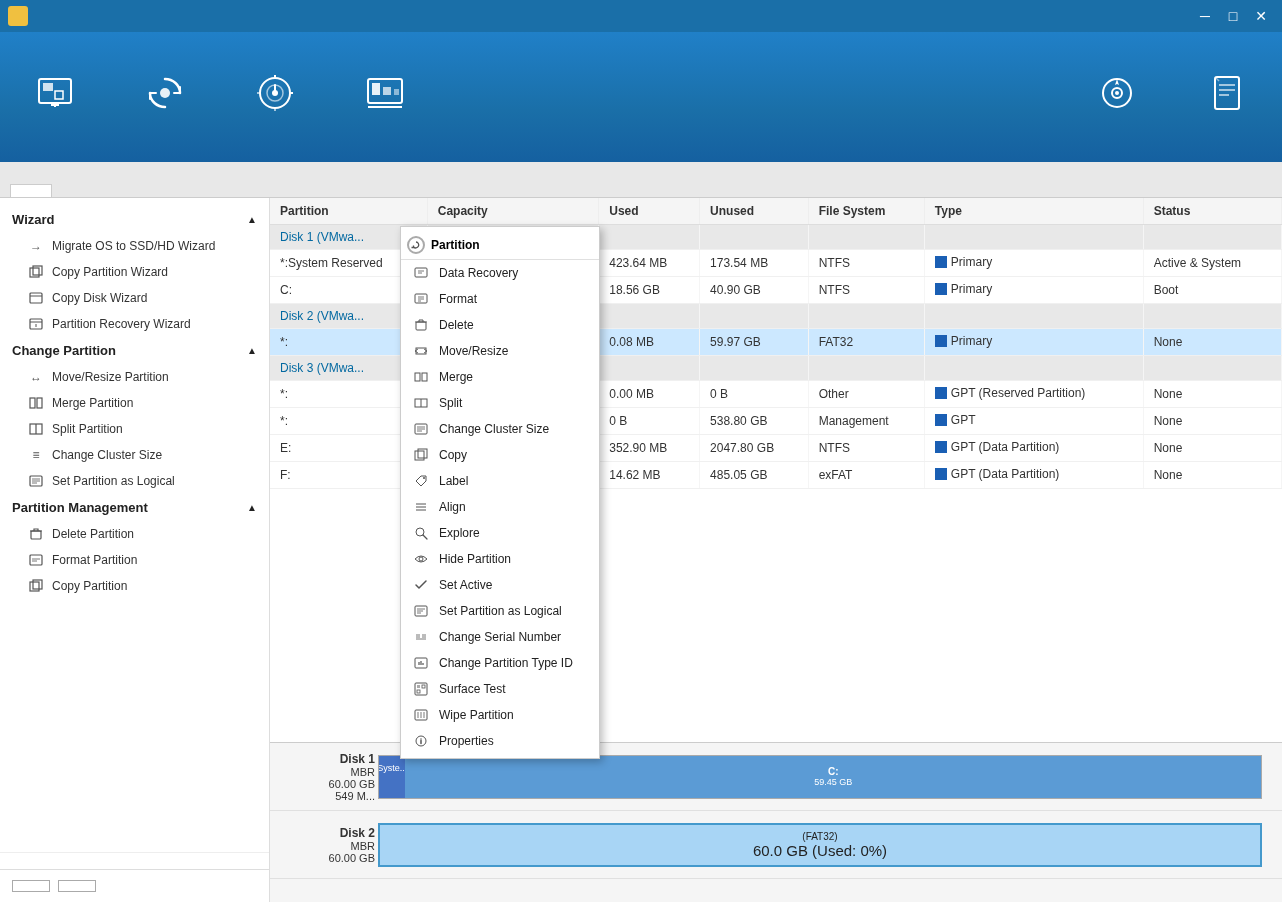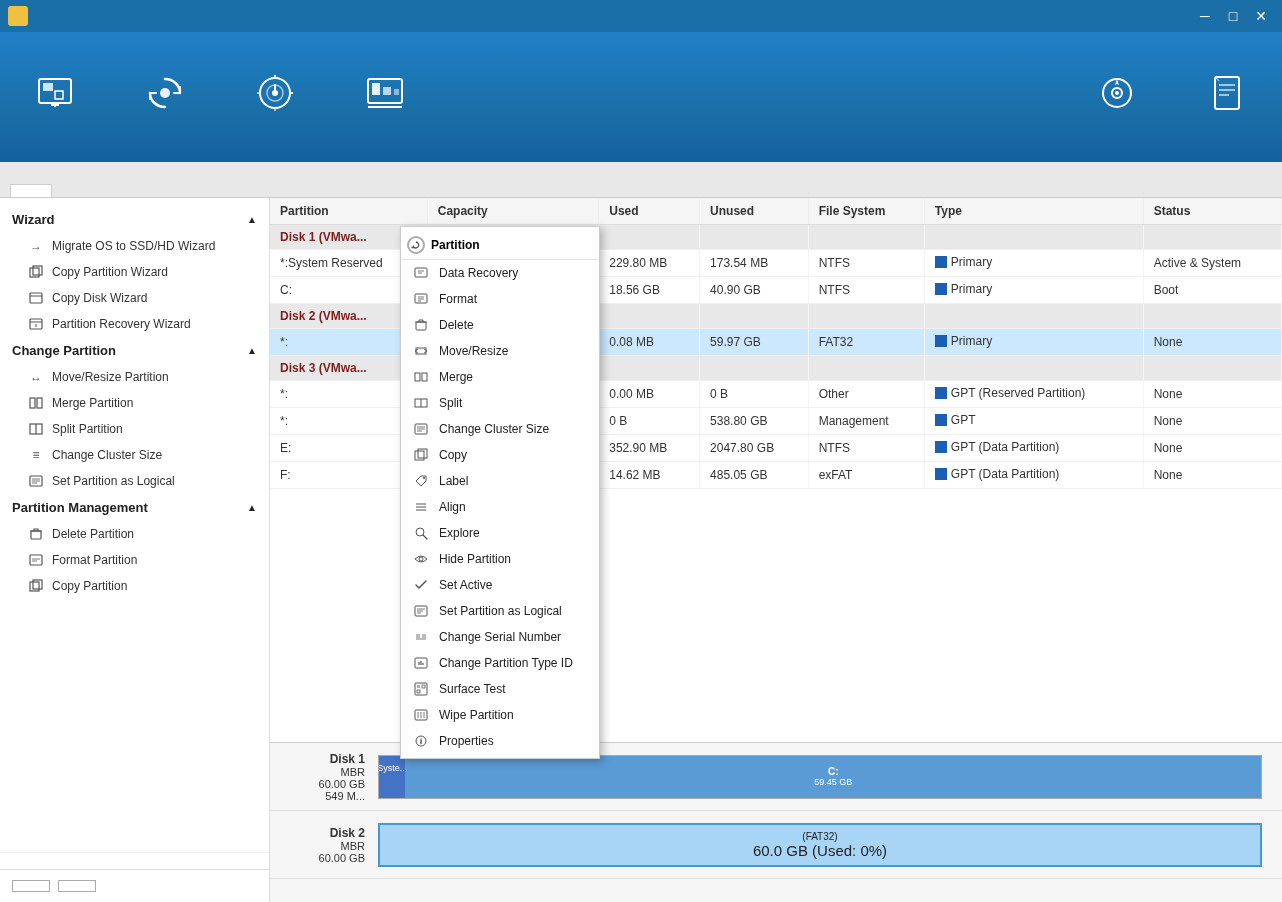--- a/index.html
+++ b/index.html
@@ -183,22 +183,22 @@
     }
     td {
       padding: 5px 10px;
       border-bottom: 1px solid #f0f0f0;
       border-right: 1px solid #f5f5f5;
       color: #333;
     }
     tr.selected td { background: #cce8ff; }
     tr.disk-header td {
       background: #e8e8e8;
-      font-weight: 700;
-      color: #7f1d1d;
+      font-weight: 400;
+      color: #0369a1;
     }
     .type-badge {
       display: inline-flex; align-items: center; gap: 4px;
     }
     .type-square {
       width: 12px; height: 12px;
       display: inline-block;
     }
 
     
@@ -212,21 +212,21 @@
       display: flex;
       align-items: center;
       padding: 6px 8px;
       border-bottom: 1px solid #e0e0e0;
       min-height: 68px;
     }
     .disk-info {
       width: 100px;
       min-width: 100px;
       text-align: right;
-      padding-right: 13px;
+      padding-right: 3px;
       font-size: 11px;
       color: #333;
     }
     .disk-info-name { font-weight: 700; font-size: 12px; }
     .disk-bar {
       flex: 1;
       height: 44px;
       display: flex;
       border: 1px solid #aaa;
       overflow: hidden;
@@ -530,21 +530,21 @@
               <td>60.00 GB)</td>
               <td></td>
               <td></td>
               <td></td>
               <td></td>
               <td></td>
             </tr>
             <tr>
               <td>*:System Reserved</td>
               <td>549.00 MB (0.05 GB)</td>
-              <td>229.80 MB</td>
+              <td>423.64 MB</td>
               <td>173.54 MB</td>
               <td>NTFS</td>
               <td><span class="type-badge"><span class="type-square" style="background:#1a5fb4;"></span>Primary</span></td>
               <td>Active &amp; System</td>
             </tr>
             <tr>
               <td>C:</td>
               <td>59.45 GB</td>
               <td>18.56 GB</td>
               <td>40.90 GB</td>

